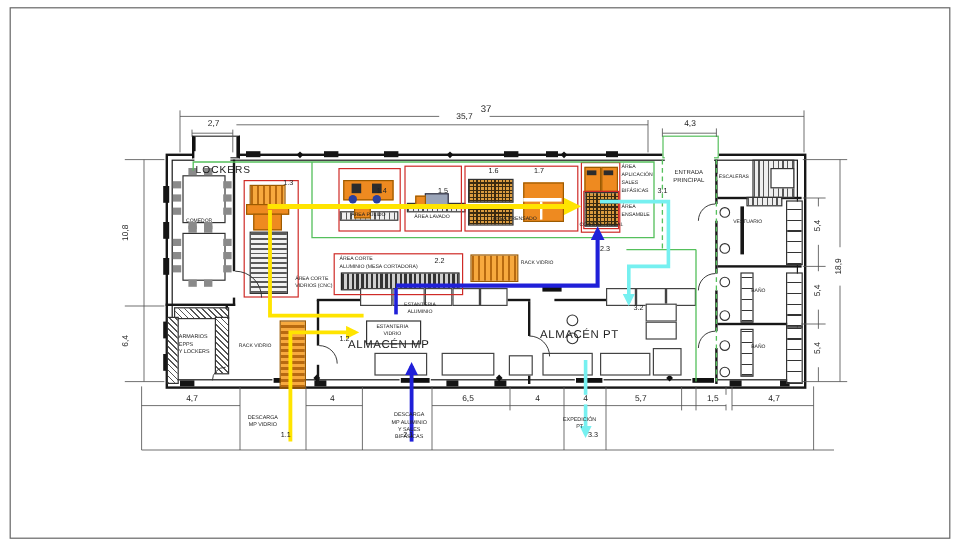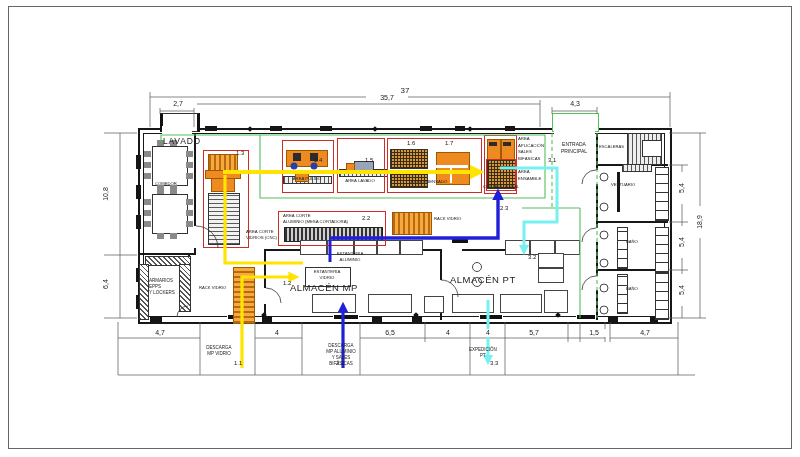--- a/index.html
+++ b/index.html
@@ -298,21 +298,21 @@
       <div class="lbl bg" style="left: 666px; top: 238px; font-size: 7px; width: 30px; text-align: center; transform: rotate(-90deg); transform-origin: center center;">5,4</div>
       <div class="lbl bg" style="left: 666px; top: 286px; font-size: 7px; width: 30px; text-align: center; transform: rotate(-90deg); transform-origin: center center;">5,4</div>
       <div class="lbl bg" style="left: 141px; top: 329px; font-size: 7px; width: 36px; text-align: center;">4,7</div>
       <div class="lbl bg" style="left: 261px; top: 329px; font-size: 7px; width: 30px; text-align: center;">4</div>
       <div class="lbl bg" style="left: 374px; top: 329px; font-size: 7px; width: 30px; text-align: center;">6,5</div>
       <div class="lbl bg" style="left: 432px; top: 329px; font-size: 7px; width: 30px; text-align: center;">4</div>
       <div class="lbl bg" style="left: 472px; top: 329px; font-size: 7px; width: 30px; text-align: center;">4</div>
       <div class="lbl bg" style="left: 518px; top: 329px; font-size: 7px; width: 30px; text-align: center;">5,7</div>
       <div class="lbl bg" style="left: 582px; top: 329px; font-size: 7px; width: 22px; text-align: center;">1,5</div>
       <div class="lbl bg" style="left: 626px; top: 329px; font-size: 7px; width: 36px; text-align: center;">4,7</div>
-      <div class="lbl" style="left: 163px; top: 137px; font-size: 8.5px; letter-spacing: 0.8px;">LAVADO</div>
+      <div class="lbl" style="left: 163px; top: 137px; font-size: 8.5px; letter-spacing: 0.8px;">LOCKERS</div>
       <div class="lbl" style="left: 155px; top: 182px; font-size: 4.2px;">COMEDOR</div>
       <div class="lbl" style="left: 149px; top: 278px; font-size: 4.5px; line-height: 6px;">ARMARIOS
 EPPS
 Y LOCKERS</div>
       <div class="lbl" style="left: 199px; top: 286px; font-size: 4.2px;">RACK VIDRIO</div>
       <div class="lbl" style="left: 246px; top: 229px; font-size: 4.3px; line-height: 5.5px;">ÁREA CORTE
 VIDRIOS (CNC)</div>
       <div class="lbl" style="left: 236px; top: 150px; font-size: 6px;">1.3</div>
       <div class="lbl" style="left: 283px; top: 177px; font-size: 4.3px; width: 48px; text-align: center;">ÁREA PULIDO</div>
       <div class="lbl" style="left: 314px; top: 157px; font-size: 6px;">1.4</div>

